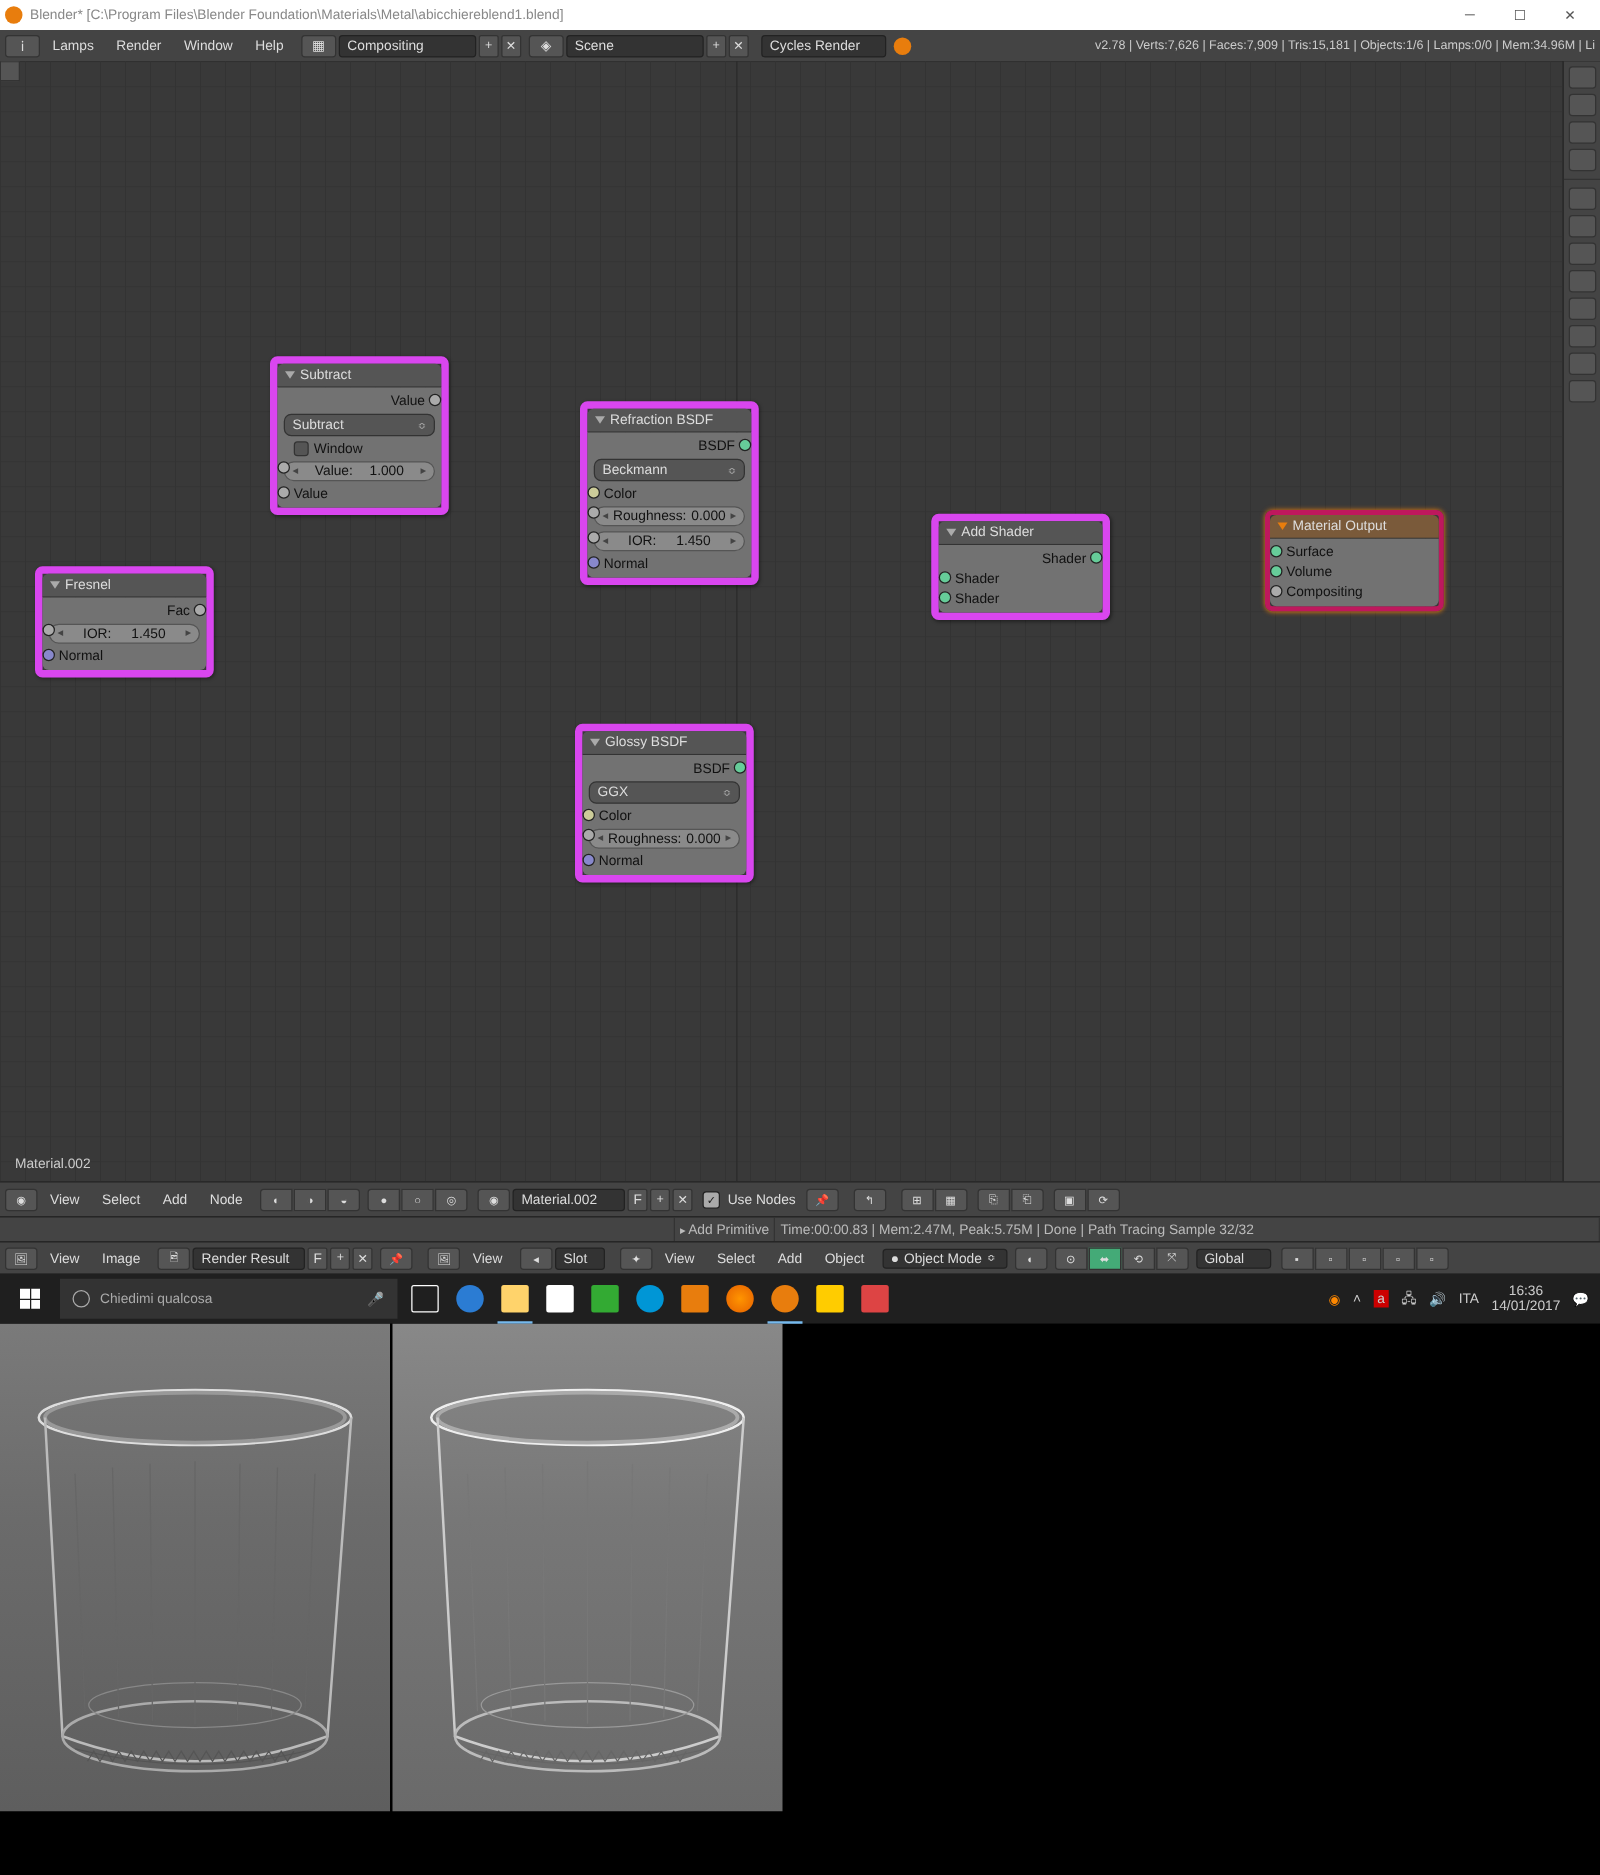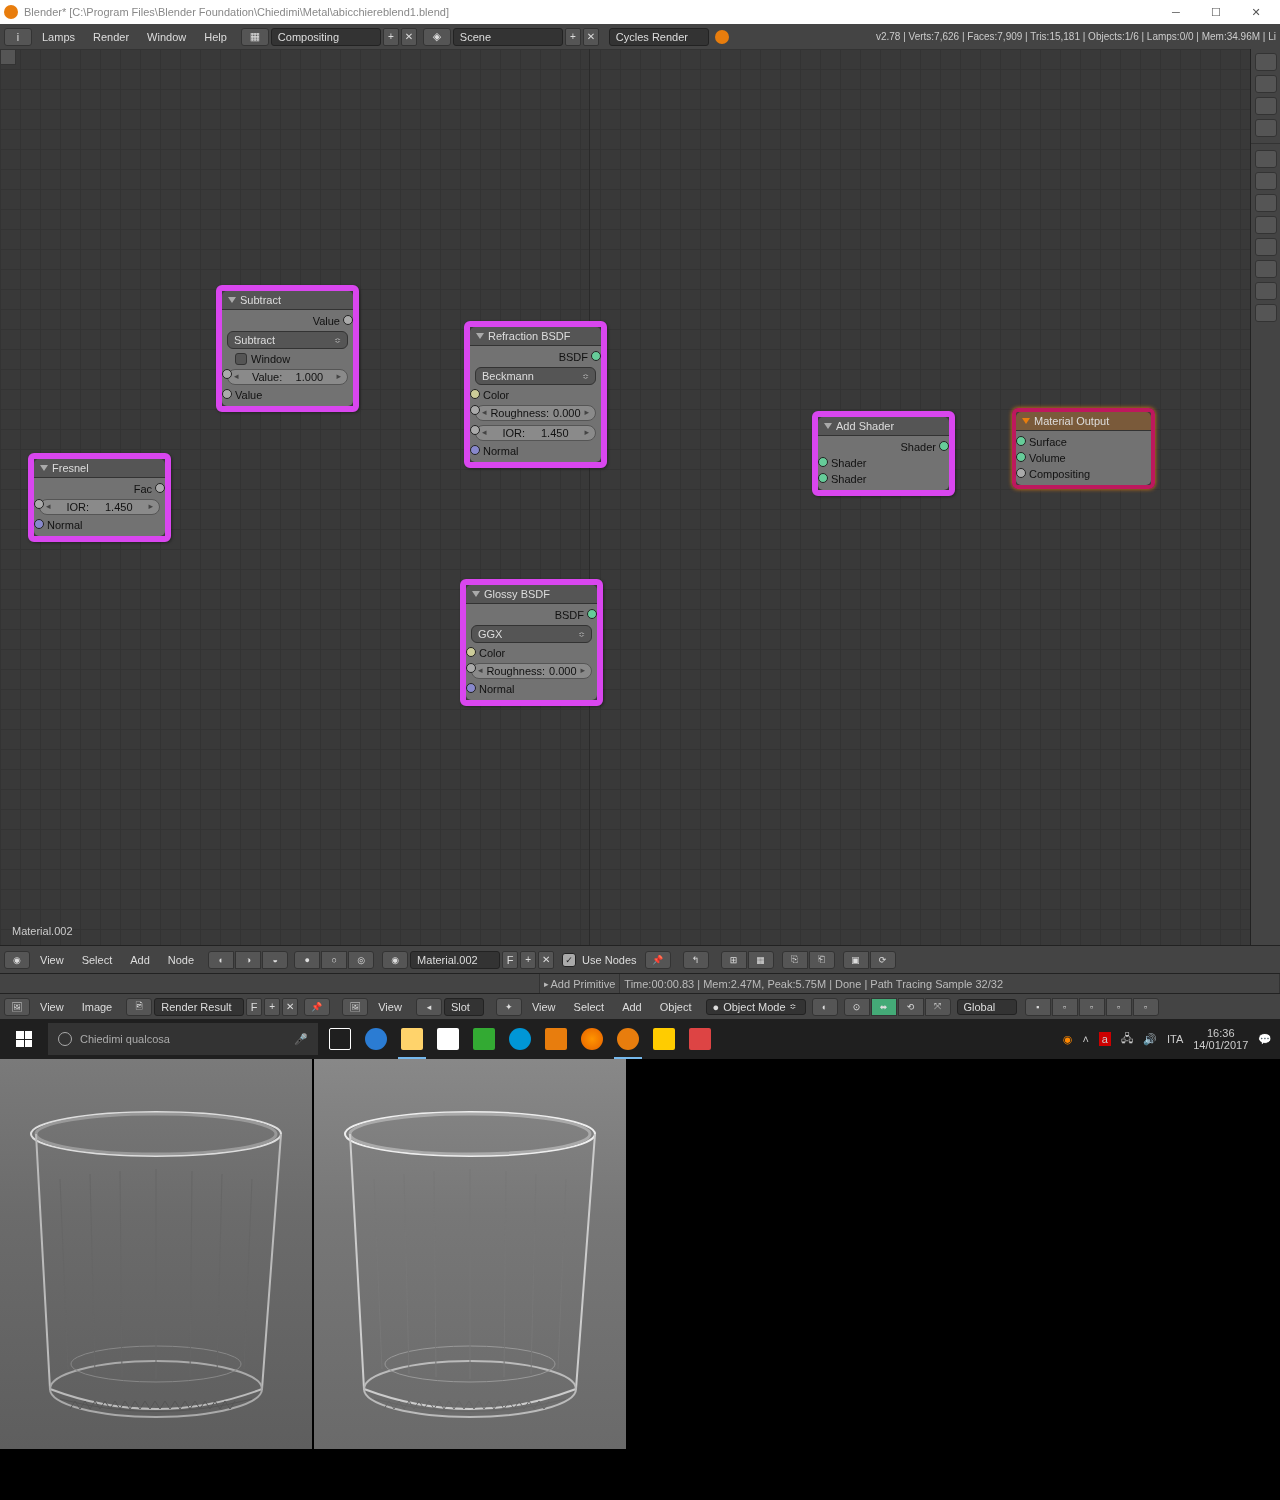--- a/index.html
+++ b/index.html
@@ -87,21 +87,21 @@
 .render-row { height: 390px; display: flex; background: #000; }
 .glass-img { width: 312px; height: 100%; background: linear-gradient(180deg, #7a7a7a 0%, #6b6b6b 40%, #5e5e5e 100%); position: relative; margin-right: 2px; }
 .glass-img svg { width: 100%; height: 100%; }
 .editor-tabstrip { position:absolute; top:0; left:0; width:16px; height:16px; background:#555; border-right:1px solid #333; border-bottom:1px solid #333; }
 </style>
 </head>
 <body>
 
 <div class="win-titlebar">
   <div class="icon"></div>
-  <div class="title">Blender* [C:\Program Files\Blender Foundation\Chiedimi\Metal\abicchiereblend1.blend]</div>
+  <div class="title">Blender* [C:\Program Files\Blender Foundation\Materials\Metal\abicchiereblend1.blend]</div>
   <div class="win-controls">
     <div class="win-btn">─</div>
     <div class="win-btn">☐</div>
     <div class="win-btn">✕</div>
   </div>
 </div>
 
 <div class="top-menubar">
   <div class="menu-icon-btn">ℹ</div>
   <div class="menu-item">Lamps</div>
@@ -278,21 +278,21 @@
             </div>
             <div class="socket in value"></div>
           </div>
         <div class="node-row left">
             <div class="socket in vector"></div>
             <span>Normal</span>
           </div>
       </div>
     </div>
 
-    <div class="node" style="left:812px; top:362px; width:143px;">
+    <div class="node" style="left:745px; top:362px; width:143px;">
       <div class="node-header">
           <span class="tri"></span>
           <span>Add Shader</span>
         </div>
       <div class="node-body">
         <div class="node-row right">
             <span>Shader</span>
             <div class="socket out shader"></div>
           </div>
         <div class="node-row left">

